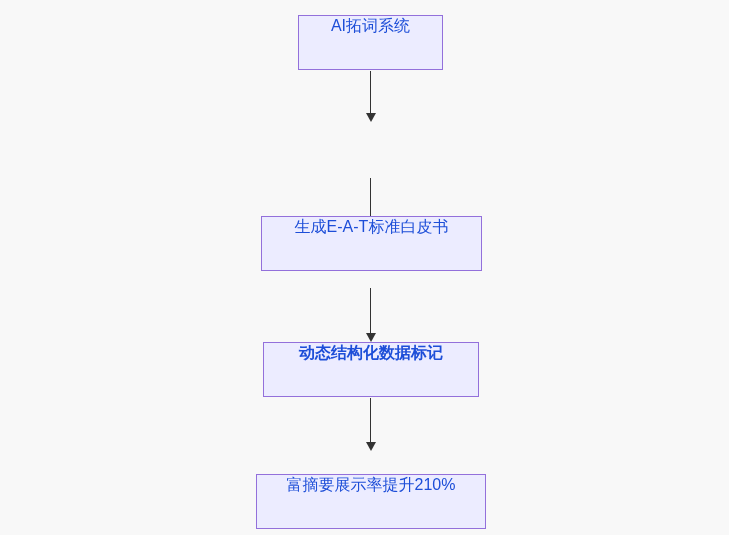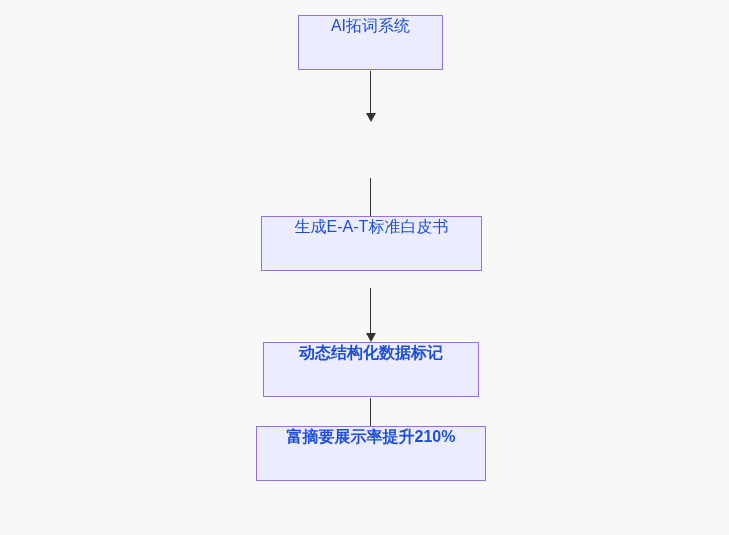--- a/index.html
+++ b/index.html
@@ -28,21 +28,21 @@
     display: flex;
     align-items: flex-start;
     justify-content: center;
     white-space: nowrap;
     height: 55px;
   }
   .node-1 { left: 298px; top: 15px;  width: 145px; }
   .node-2 { left: 274px; top: 122px; width: 194px; }
   .node-3 { left: 261px; top: 216px; width: 221px; }
   .node-4 { left: 263px; top: 342px; width: 216px; font-weight: bold; }
-  .node-5 { left: 256px; top: 426px; width: 230px; font-weight: bold; }
+  .node-5 { left: 256px; top: 474px; width: 230px; }
 
   .edge {
     position: absolute;
     left: 364px;
     width: 13px;
     display: flex;
     flex-direction: column;
     align-items: center;
   }
   .edge-1 { top: 71px;  height: 51px; }

